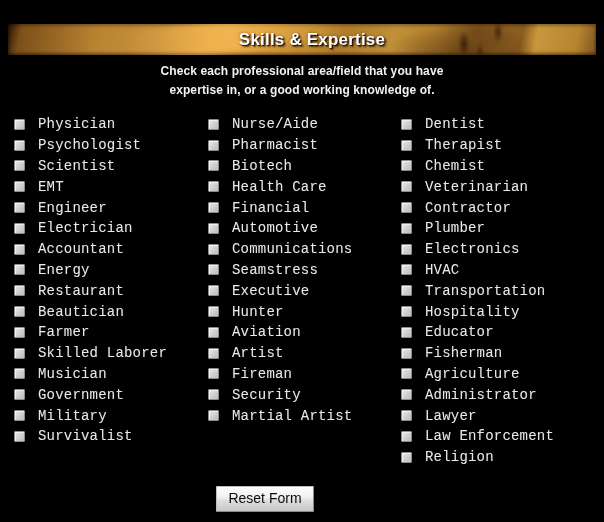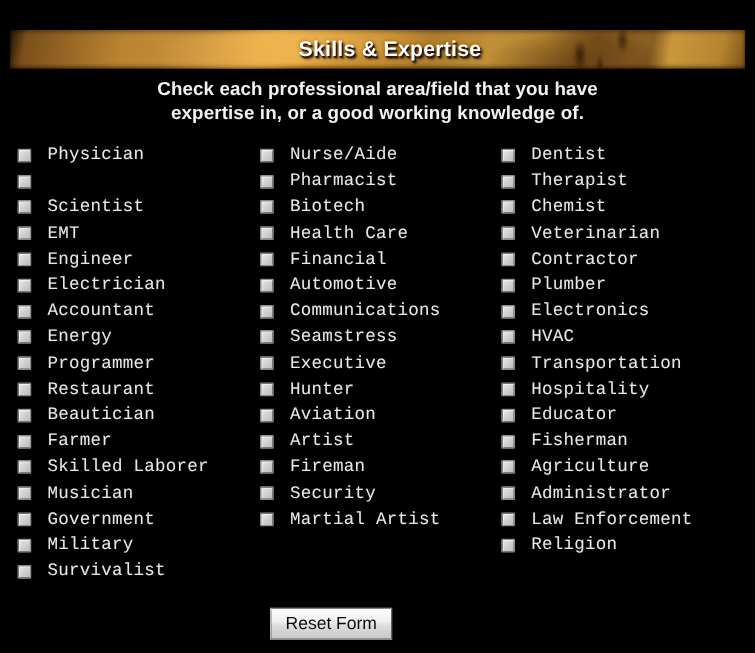--- a/index.html
+++ b/index.html
@@ -101,21 +101,21 @@
   
   .subtitle {
     position: absolute;
     left: 0;
     top: 62px;
     width: 604px;
     text-align: center;
     color: #f2f2f2;
     font-family: "Liberation Sans", sans-serif;
     font-weight: bold;
-    font-size: 15px;
+    font-size: 12px;
     line-height: 19px;
     letter-spacing: 0.1px;
   }
   .subtitle .l2 { display: block; }
 
   
   .grid {
     position: absolute;
     left: 0;
     top: 114px;
@@ -199,20 +199,21 @@
   </div>
 
   <div class="grid">
     <div class="col col-1">
         <div class="row">
           <span class="cb" role="checkbox" aria-checked="false"></span>
           <span class="lbl">Physician</span>
         </div>
         <div class="row">
           <span class="cb" role="checkbox" aria-checked="false"></span>
+          <span class="lbl">Psychologist</span>
         </div>
         <div class="row">
           <span class="cb" role="checkbox" aria-checked="false"></span>
           <span class="lbl">Scientist</span>
         </div>
         <div class="row">
           <span class="cb" role="checkbox" aria-checked="false"></span>
           <span class="lbl">EMT</span>
         </div>
         <div class="row">
@@ -223,24 +224,20 @@
           <span class="cb" role="checkbox" aria-checked="false"></span>
           <span class="lbl">Electrician</span>
         </div>
         <div class="row">
           <span class="cb" role="checkbox" aria-checked="false"></span>
           <span class="lbl">Accountant</span>
         </div>
         <div class="row">
           <span class="cb" role="checkbox" aria-checked="false"></span>
           <span class="lbl">Energy</span>
-        </div>
-        <div class="row">
-          <span class="cb" role="checkbox" aria-checked="false"></span>
-          <span class="lbl">Programmer</span>
         </div>
         <div class="row">
           <span class="cb" role="checkbox" aria-checked="false"></span>
           <span class="lbl">Restaurant</span>
         </div>
         <div class="row">
           <span class="cb" role="checkbox" aria-checked="false"></span>
           <span class="lbl">Beautician</span>
         </div>
         <div class="row">
@@ -379,20 +376,24 @@
           <span class="cb" role="checkbox" aria-checked="false"></span>
           <span class="lbl">Fisherman</span>
         </div>
         <div class="row">
           <span class="cb" role="checkbox" aria-checked="false"></span>
           <span class="lbl">Agriculture</span>
         </div>
         <div class="row">
           <span class="cb" role="checkbox" aria-checked="false"></span>
           <span class="lbl">Administrator</span>
+        </div>
+        <div class="row">
+          <span class="cb" role="checkbox" aria-checked="false"></span>
+          <span class="lbl">Lawyer</span>
         </div>
         <div class="row">
           <span class="cb" role="checkbox" aria-checked="false"></span>
           <span class="lbl">Law Enforcement</span>
         </div>
         <div class="row">
           <span class="cb" role="checkbox" aria-checked="false"></span>
           <span class="lbl">Religion</span>
         </div>
       </div>

